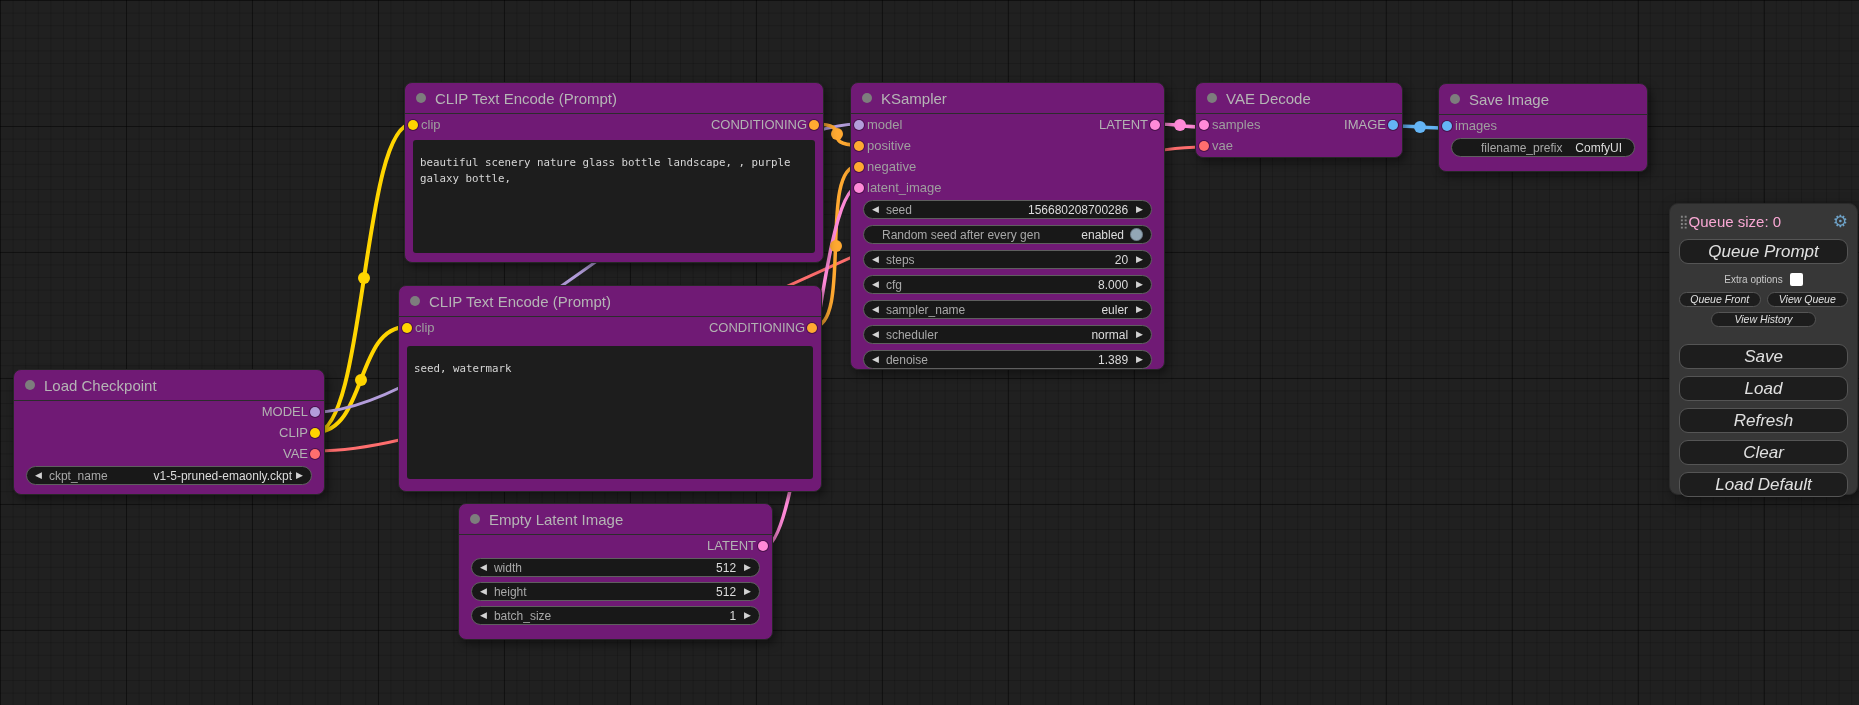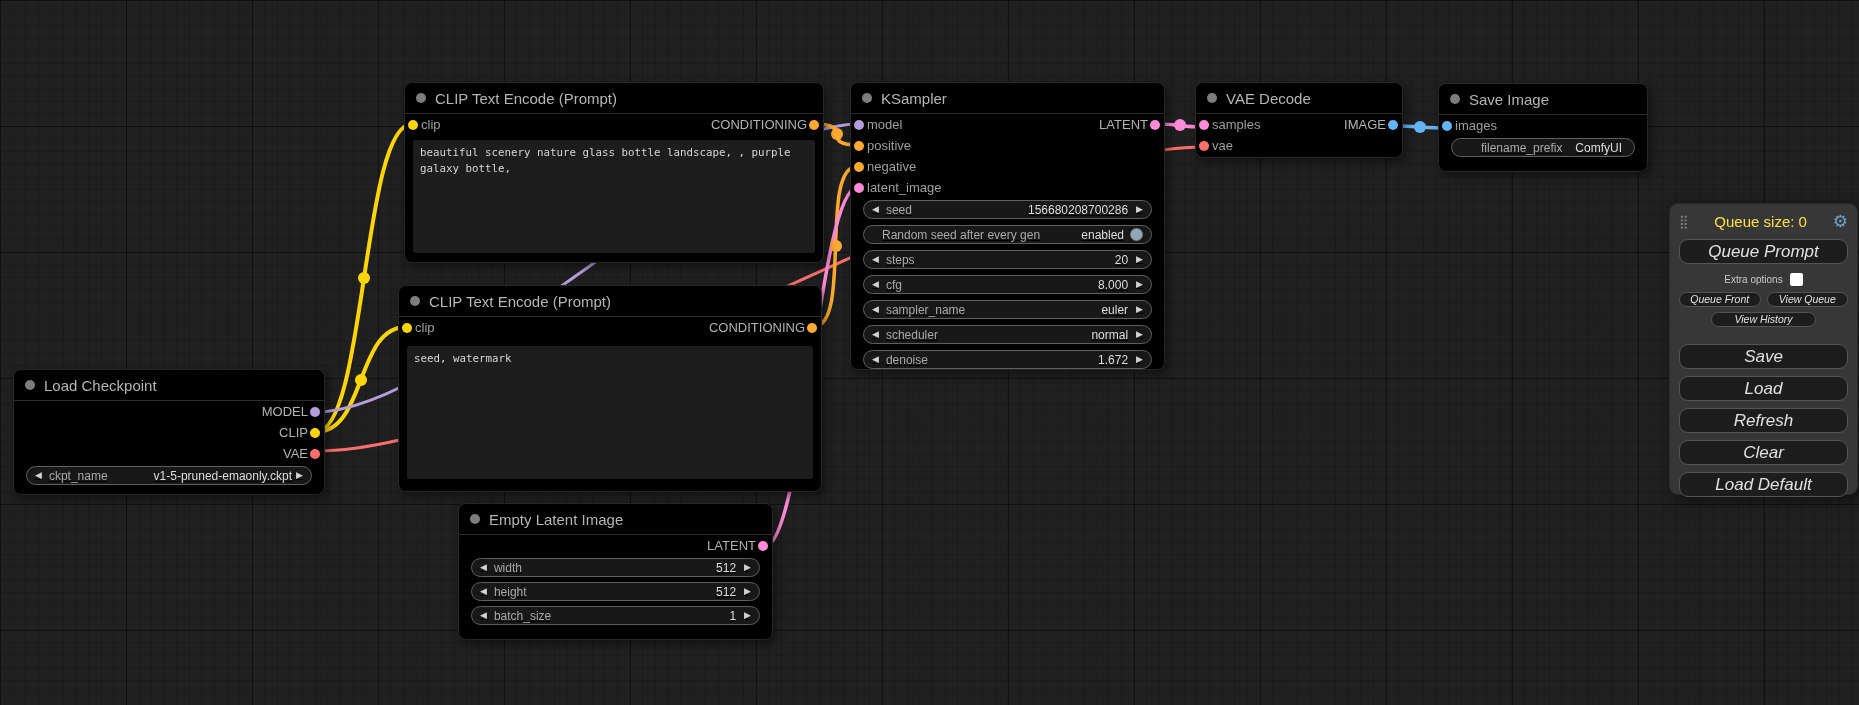--- a/index.html
+++ b/index.html
@@ -9,22 +9,22 @@
     background-color:#202020;
     background-image:
       linear-gradient(to right, rgba(0,0,0,.40) 1px, transparent 1px),
       linear-gradient(to bottom, rgba(0,0,0,.40) 1px, transparent 1px),
       linear-gradient(to right, rgba(0,0,0,.16) 1px, transparent 1px),
       linear-gradient(to bottom, rgba(0,0,0,.16) 1px, transparent 1px);
     background-size:126px 126px,126px 126px,12.6px 12.6px,12.6px 12.6px;
   }
   #links{position:absolute;left:0;top:0;width:1859px;height:705px;z-index:1;}
   .node{
-    position:absolute;z-index:2;background:#000000;border:1px solid #262626;
-    border-radius:8px;box-shadow:3px 4px 10px rgba(0,0,0,.45);box-sizing:border-box;text-decoration:underline;
+    position:absolute;z-index:2;background:#701a75;border:1px solid #262626;
+    border-radius:8px;box-shadow:3px 4px 10px rgba(0,0,0,.45);box-sizing:border-box;
   }
   .node-title{
     height:30px;display:flex;align-items:center;padding:0 11px;
     color:#b5b5b5;font-size:15px;border-bottom:1px solid #2c2c2c;
   }
   .collapse-dot{width:10px;height:10px;border-radius:50%;background:#7d7d7d;margin-right:9px;flex:0 0 auto;}
   .row{position:relative;height:21px;display:flex;align-items:center;justify-content:space-between;padding:0 16px;}
   .in-label{color:#9f9f9f;font-size:13px;}
   .out-label{color:#b2b2b2;font-size:13px;margin-left:auto;}
   .dot{position:absolute;top:50%;transform:translateY(-50%);width:10px;height:10px;border-radius:50%;box-shadow:0 0 0 1px rgba(0,0,0,.35);}
@@ -37,31 +37,31 @@
   }
   .widget.first{margin-top:2px;}
   .warrow{color:#d2d2d2;font-size:9px;flex:0 0 auto;line-height:1;}
   .wlabel{margin-left:7px;white-space:nowrap;}
   .wvalue{color:#dcdcdc;margin-left:auto;margin-right:8px;white-space:nowrap;}
   .wvalue.center{flex:1;text-align:right;margin:0 4px;}
   .toggle{width:13px;height:13px;border-radius:50%;background:#93a7b5;margin-left:2px;flex:0 0 auto;box-shadow:inset 0 0 0 1px rgba(0,0,0,.25);}
   .prompt{
     position:absolute;left:8px;right:8px;background:#1d1d1d;border-radius:3px;
     color:#d6d6d6;font-family:"DejaVu Sans Mono",monospace;font-size:10.8px;
-    line-height:1.5;padding:5px 7px;box-sizing:border-box;overflow:hidden;
+    line-height:1.5;padding:15px 7px;box-sizing:border-box;overflow:hidden;
   }
   
   #menu{
     position:absolute;z-index:5;left:1669px;top:203px;width:189px;height:292px;
     background:#373737;border:1px solid #2a2a2a;border-radius:9px;
     box-shadow:4px 5px 14px rgba(0,0,0,.5);box-sizing:border-box;padding:7px 9px;
   }
   .menu-top{display:flex;align-items:center;height:20px;}
   .drag-handle{color:#848484;font-size:13px;flex:0 0 auto;}
-  .queue-size{flex:1;text-align:center;color:#fde047;font-size:15px;}
+  .queue-size{flex:1;color:#f9a8d4;font-size:15px;}
   .gear{font-size:17px;flex:0 0 auto;cursor:pointer;}
   .btn{
     display:block;width:100%;box-sizing:border-box;background:#1d1d1d;
     border:1px solid #555;border-radius:9px;color:#e0e0e0;
     font-family:"Liberation Sans",sans-serif;text-align:center;cursor:pointer;font-style:italic;
   }
   .btn.big{height:25px;font-size:17px;line-height:23px;margin-top:7px;padding:0;}
   .btn.queue{margin-top:8px;}
   .extra-row{margin-top:9px;display:flex;align-items:center;justify-content:center;color:#c8c8c8;font-size:10px;}
   .checkbox{width:13px;height:13px;background:#ffffff;border-radius:2px;margin-left:7px;flex:0 0 auto;}
@@ -227,21 +227,21 @@
   </div>
   <div class="widget">
     <span class="warrow">◀</span>
     <span class="wlabel">scheduler</span>
     <span class="wvalue">normal</span>
     <span class="warrow">▶</span>
   </div>
   <div class="widget">
     <span class="warrow">◀</span>
     <span class="wlabel">denoise</span>
-    <span class="wvalue">1.672</span>
+    <span class="wvalue">1.389</span>
     <span class="warrow">▶</span>
   </div>
 </div>
 
 <div class="node" style="left:1195px;top:82px;width:208px;height:76px;">
   <div class="node-title">
     <span class="collapse-dot"></span>
     <span>VAE Decode</span>
   </div>
   <div class="row">

